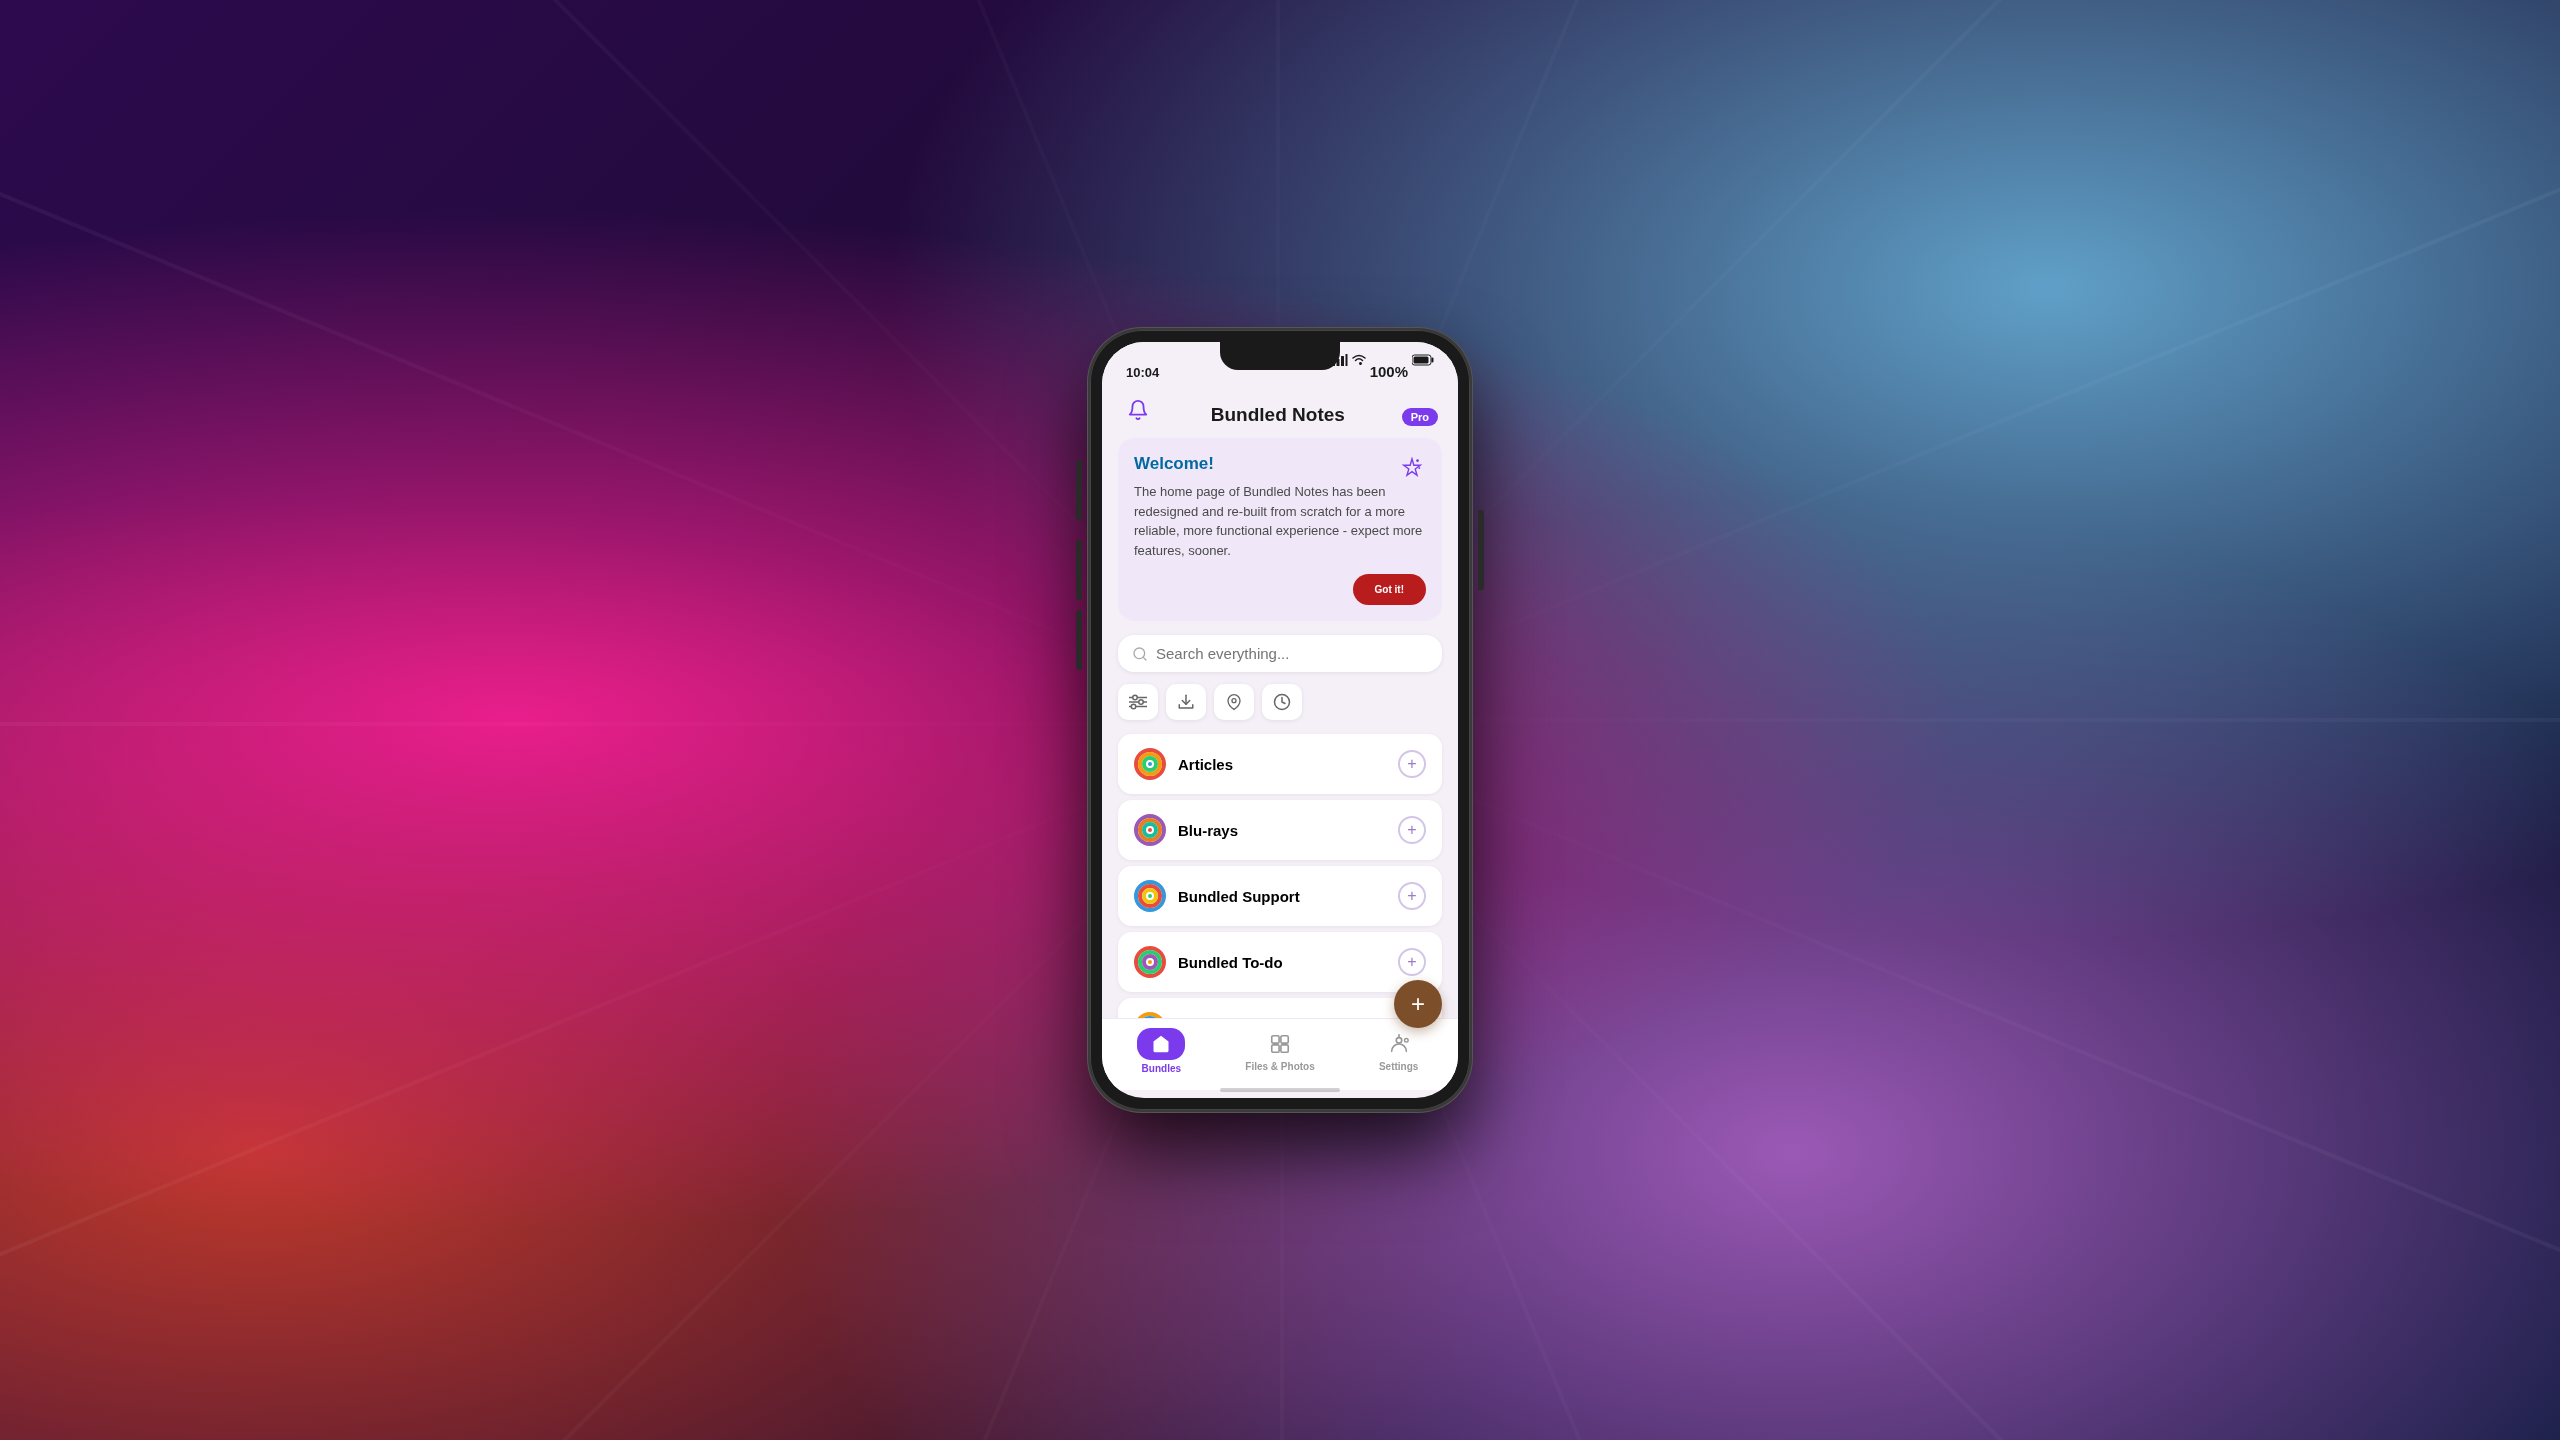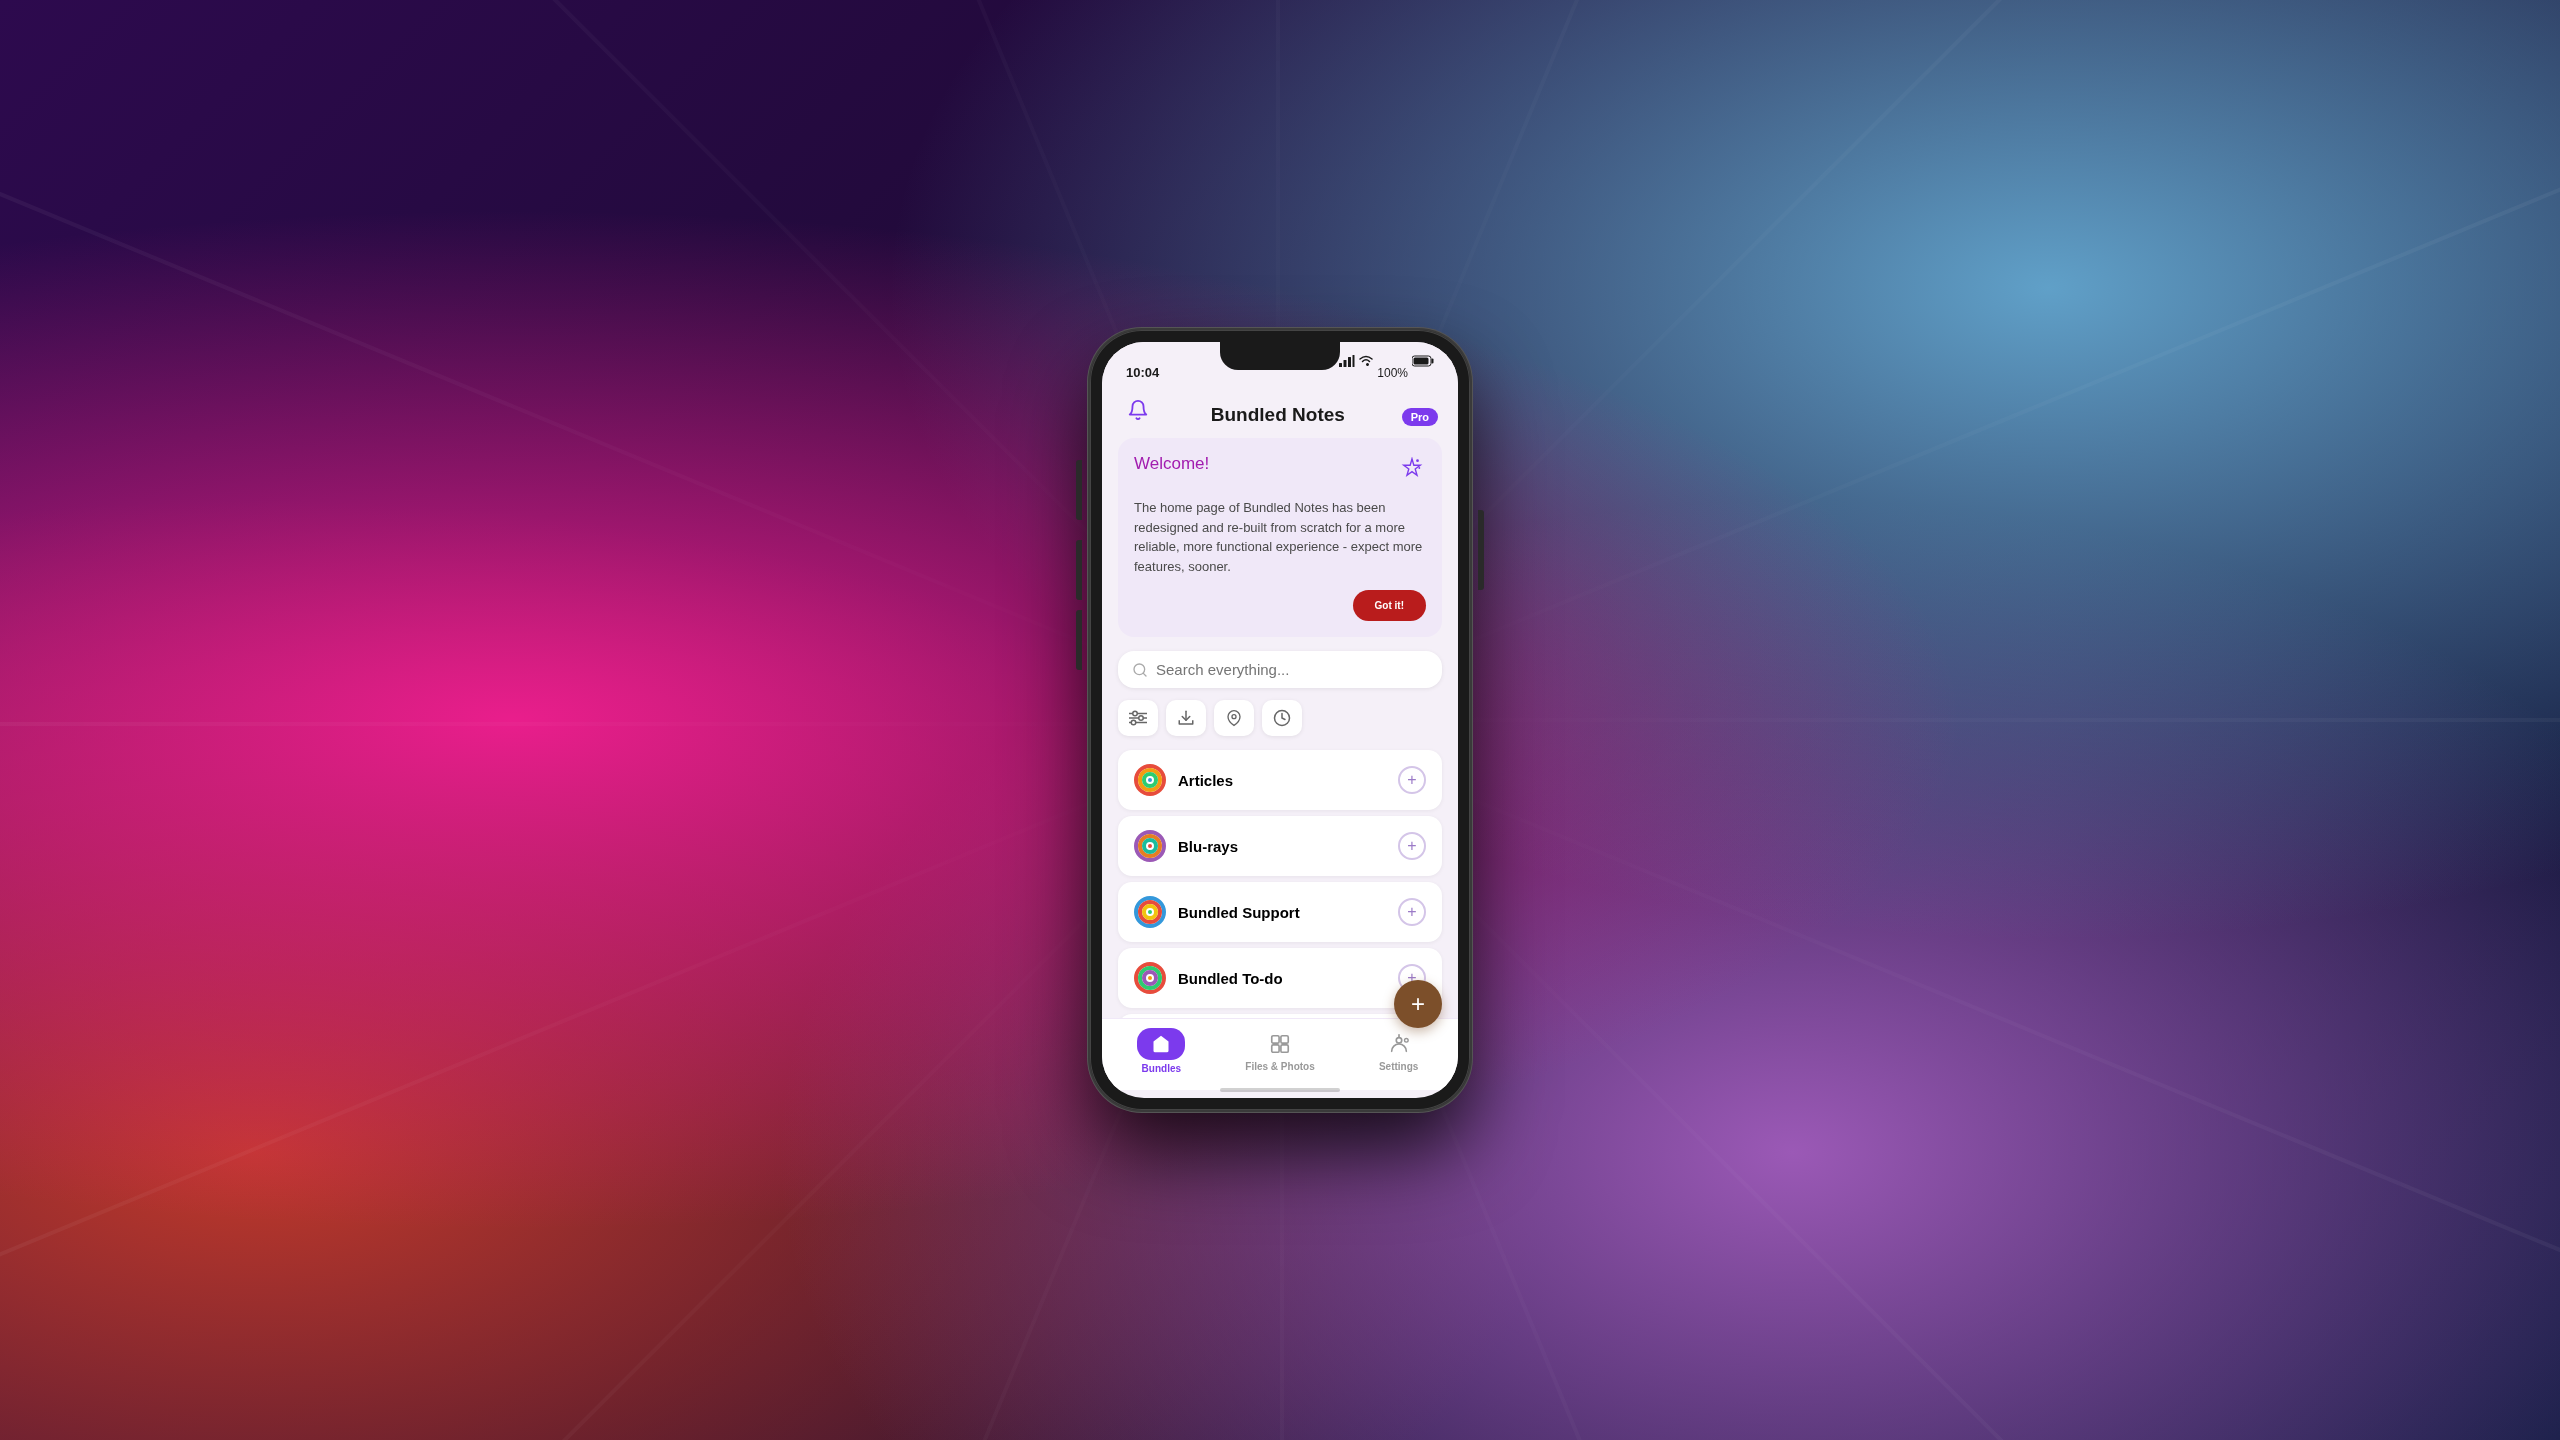--- a/index.html
+++ b/index.html
@@ -188,23 +188,23 @@
     .welcome-card {
       background: #f0e8f8;
       border-radius: 16px;
       padding: 16px;
       margin-bottom: 14px;
       position: relative;
     }
 
     .welcome-title {
       font-size: 17px;
-      font-weight: 400;
-      color: #a21caf;
-      margin-bottom: 24px;
+      font-weight: 700;
+      color: #0369a1;
+      margin-bottom: 8px;
     }
 
     .welcome-text {
       font-size: 13px;
       color: #4a4a4a;
       line-height: 1.5;
       margin-bottom: 14px;
     }
 
     .welcome-icon {
@@ -455,21 +455,21 @@
             <rect x="0" y="8" width="3" height="4" rx="0.5" fill="#1a1a1a"></rect>
             <rect x="4.5" y="5" width="3" height="7" rx="0.5" fill="#1a1a1a"></rect>
             <rect x="9" y="2" width="3" height="10" rx="0.5" fill="#1a1a1a"></rect>
             <rect x="13.5" y="0" width="2" height="12" rx="0.5" fill="#1a1a1a"></rect>
           </svg>
           <svg width="14" height="12" viewBox="0 0 14 12">
             <path d="M7 9.5 a1.5 1.5 0 1 1 0 .01" fill="#1a1a1a"></path>
             <path d="M3.5 6.5 Q7 3 10.5 6.5" stroke="#1a1a1a" stroke-width="1.5" fill="none" stroke-linecap="round"></path>
             <path d="M1 4 Q7 -1 13 4" stroke="#1a1a1a" stroke-width="1.5" fill="none" stroke-linecap="round"></path>
           </svg>
-          <span style="font-size:12px;font-weight:400;margin-top:24px;">100%</span>
+          <span style="font-size:15px;font-weight:700;margin-top:24px;">100%</span>
           <svg width="22" height="12" viewBox="0 0 22 12">
             <rect x="0" y="1" width="19" height="10" rx="2.5" stroke="#1a1a1a" stroke-width="1" fill="none"></rect>
             <rect x="19.5" y="3.5" width="2" height="5" rx="1" fill="#1a1a1a"></rect>
             <rect x="1.5" y="2.5" width="15" height="7" rx="1.5" fill="#1a1a1a"></rect>
           </svg>
         </div>
       </div>
 
       <div class="header">
         <div class="bell-icon">

